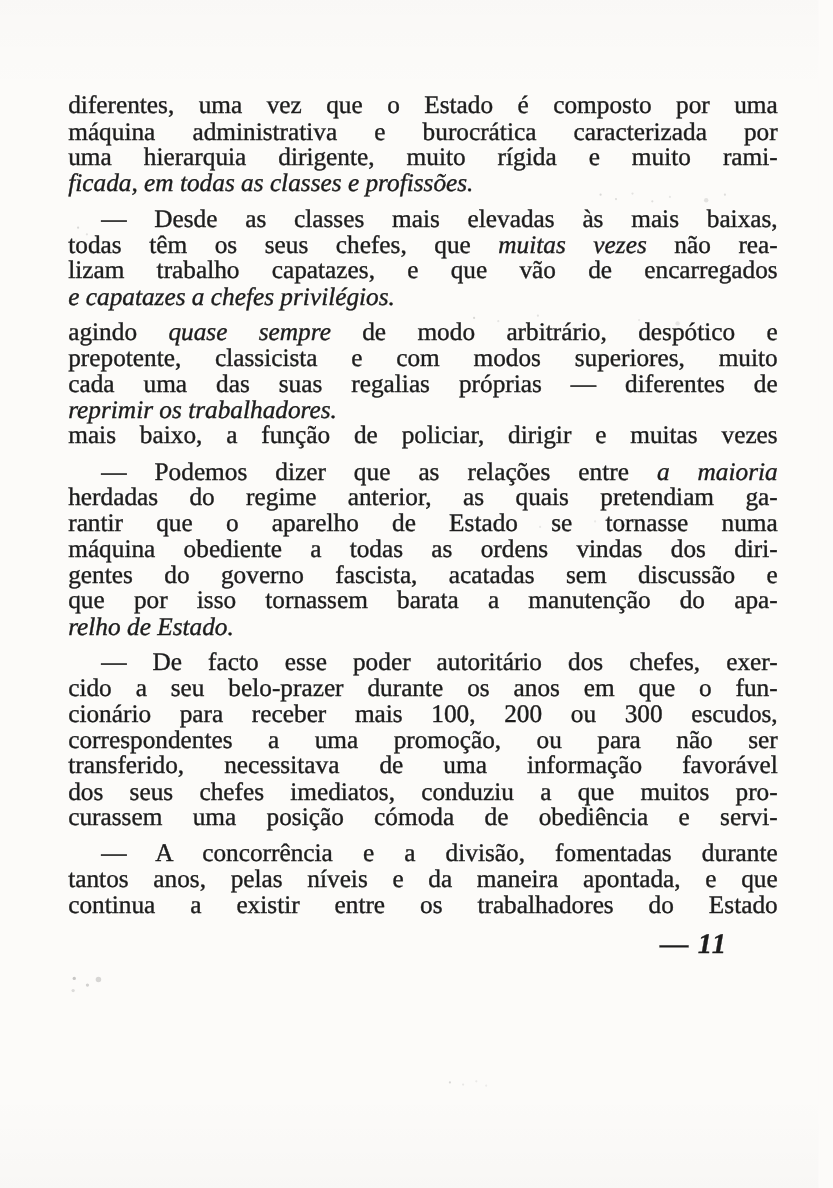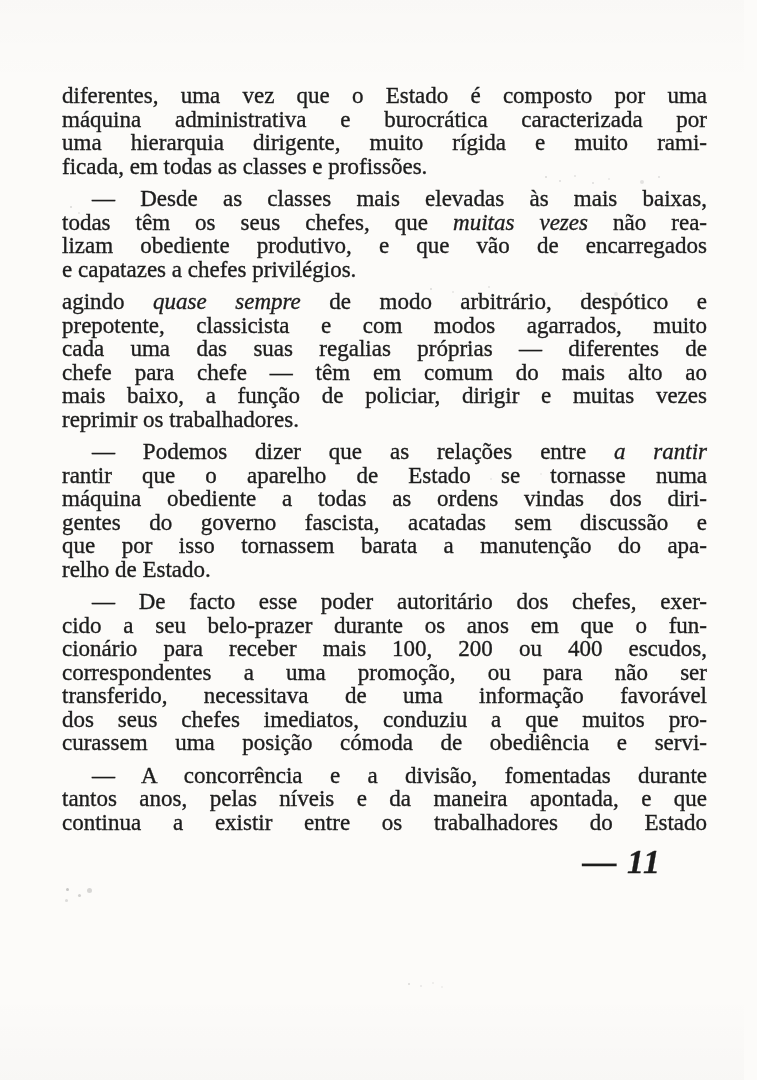--- a/index.html
+++ b/index.html
@@ -35,28 +35,29 @@
     width: 100%;
     height: 23.5px;
     line-height: 23.5px;
     text-align: justify;
     text-align-last: justify;
     white-space: nowrap;
     overflow: visible;
   }
   .line.last {
     text-align-last: left;
+    font-style: italic;
   }
   .line.indent { padding-left: 30px; }
   .line i { font-style: italic; }
   .page-number {
     margin-top: 7px;
     padding-right: 46px;
     text-align: right;
-    font-size: 34px;
+    font-size: 26px;
     font-weight: bold;
     font-style: italic;
     letter-spacing: 1px;
     color: var(--ink);
     -webkit-text-stroke: 0.3px var(--ink);
   }
   
   .speckle {
     position: absolute;
     width: 2px; height: 2px;
@@ -86,43 +87,43 @@
     <div id="paragraphs">
         <div class="paragraph">
           <div class="line"><span>diferentes, uma vez que o Estado é composto por uma</span></div>
           <div class="line"><span>máquina administrativa e burocrática caracterizada por</span></div>
           <div class="line"><span>uma hierarquia dirigente, muito rígida e muito rami-</span></div>
           <div class="line last"><span>ficada, em todas as classes e profissões.</span></div>
         </div>
         <div class="paragraph">
           <div class="line indent"><span>— Desde as classes mais elevadas às mais baixas,</span></div>
           <div class="line"><span>todas têm os seus chefes, que </span><i>muitas vezes</i><span> não rea-</span></div>
-          <div class="line"><span>lizam obediente produtivo, e que vão de encarregados</span></div>
+          <div class="line"><span>lizam trabalho capatazes, e que vão de encarregados</span></div>
           <div class="line last"><span>e capatazes a chefes privilégios.</span></div>
         </div>
         <div class="paragraph">
           <div class="line"><span>agindo </span><i>quase sempre</i><span> de modo arbitrário, despótico e</span></div>
-          <div class="line"><span>prepotente, classicista e com modos agarrados, muito</span></div>
+          <div class="line"><span>prepotente, classicista e com modos superiores, muito</span></div>
           <div class="line"><span>cada uma das suas regalias próprias — diferentes de</span></div>
-          <div class="line"><span>chefe para chefe — têm em comum do mais alto ao</span></div>
+          <div class="line last"><span>reprimir os trabalhadores.</span></div>
           <div class="line"><span>mais baixo, a função de policiar, dirigir e muitas vezes</span></div>
-          <div class="line last"><span>reprimir os trabalhadores.</span></div>
         </div>
         <div class="paragraph">
-          <div class="line indent"><span>— Podemos dizer que as relações entre </span><i>a rantir</i></div>
+          <div class="line indent"><span>— Podemos dizer que as relações entre </span><i>a maioria</i></div>
+          <div class="line"><span>herdadas do regime anterior, as quais pretendiam ga-</span></div>
           <div class="line"><span>rantir que o aparelho de Estado se tornasse numa</span></div>
           <div class="line"><span>máquina obediente a todas as ordens vindas dos diri-</span></div>
           <div class="line"><span>gentes do governo fascista, acatadas sem discussão e</span></div>
           <div class="line"><span>que por isso tornassem barata a manutenção do apa-</span></div>
           <div class="line last"><span>relho de Estado.</span></div>
         </div>
         <div class="paragraph">
           <div class="line indent"><span>— De facto esse poder autoritário dos chefes, exer-</span></div>
           <div class="line"><span>cido a seu belo-prazer durante os anos em que o fun-</span></div>
-          <div class="line"><span>cionário para receber mais 100, 200 ou 400 escudos,</span></div>
+          <div class="line"><span>cionário para receber mais 100, 200 ou 300 escudos,</span></div>
           <div class="line"><span>correspondentes a uma promoção, ou para não ser</span></div>
           <div class="line"><span>transferido, necessitava de uma informação favorável</span></div>
           <div class="line"><span>dos seus chefes imediatos, conduziu a que muitos pro-</span></div>
           <div class="line"><span>curassem uma posição cómoda de obediência e servi-</span></div>
         </div>
         <div class="paragraph">
           <div class="line indent"><span>— A concorrência e a divisão, fomentadas durante</span></div>
           <div class="line"><span>tantos anos, pelas níveis e da maneira apontada, e que</span></div>
           <div class="line"><span>continua a existir entre os trabalhadores do Estado</span></div>
         </div>

